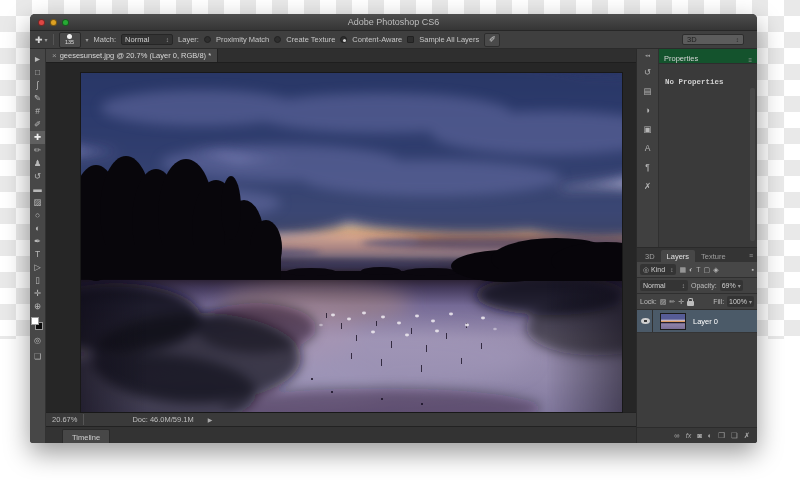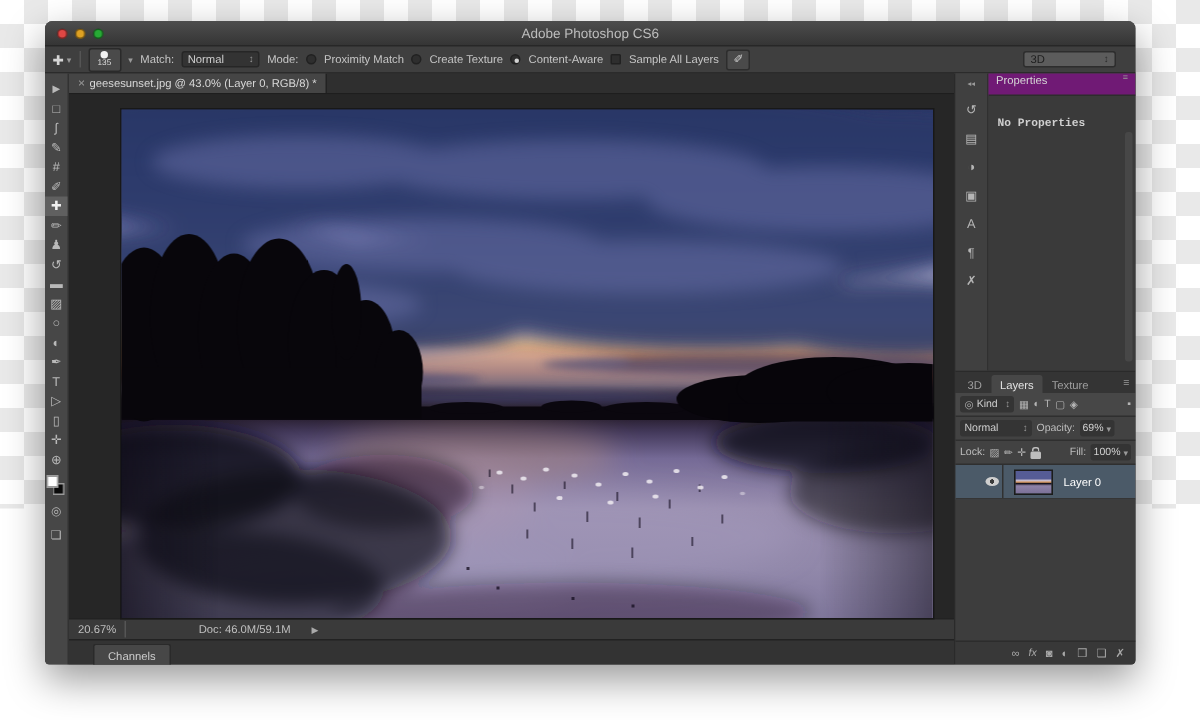--- a/index.html
+++ b/index.html
@@ -64,21 +64,21 @@
   .timelinetab{margin:2px 0 0 16px;height:14px;background:#474747;border:1px solid #2a2a2a;border-bottom:none;
     border-radius:2px 2px 0 0;padding:0 9px;font-size:7.5px;color:#cfcfcf;display:flex;align-items:center;}
   
   .right-col{width:120px;background:#3d3d3d;border-left:1px solid #2a2a2a;display:flex;flex-direction:column;flex:0 0 auto;}
   .right-top{height:198px;display:flex;border-bottom:1px solid #2a2a2a;flex:0 0 auto;}
   .rail{width:21px;background:#404040;border-right:1px solid #303030;display:flex;flex-direction:column;
     align-items:center;padding-top:3px;gap:9px;flex:0 0 auto;}
   .railcollapse{font-size:5px;color:#9a9a9a;}
   .railicon{font-size:8.5px;color:#b5b5b5;line-height:10px;}
   .props{flex:1;display:flex;flex-direction:column;background:#3a3a3a;min-width:0;}
-  .props-header{height:14px;background:#701a75;border-bottom:1px solid #2d2d2d;display:flex;align-items:flex-start;
+  .props-header{height:14px;background:#14532d;border-bottom:1px solid #2d2d2d;display:flex;align-items:flex-end;
     padding:0 5px;font-size:7.5px;color:#d6d6d6;flex:0 0 auto;}
   .props-header .micon{margin-left:auto;font-size:6px;color:#999;}
   .props-body{flex:1;position:relative;padding:7px 6px;font-family:Liberation Mono, monospace;}
   .noprops{font-size:7.5px;font-weight:bold;color:#cfcfcf;}
   .props-scroll{position:absolute;right:2px;top:24px;bottom:6px;width:5px;background:#474747;border-radius:2px;}
   .layers-panel{flex:1;display:flex;flex-direction:column;min-height:0;}
   .lp-tabs{height:14px;background:#343434;display:flex;align-items:flex-end;padding-left:2px;flex:0 0 auto;}
   .lp-tab{padding:2px 6px 1px;font-size:7.5px;color:#9f9f9f;}
   .lp-tab.active{background:#474747;color:#e2e2e2;border-radius:2px 2px 0 0;}
   .lp-menu{margin-left:auto;margin-right:4px;font-size:7px;color:#9a9a9a;align-self:center;}
@@ -88,21 +88,21 @@
   .kindbox{height:11px;background:#343434;border-radius:2px;display:flex;align-items:center;gap:2px;padding:0 3px;color:#cfcfcf;}
   .ficon{font-size:7px;color:#b5b5b5;}
   .blendsel{width:48px;height:11px;background:#343434;border-radius:2px;display:flex;align-items:center;
     justify-content:space-between;padding:0 3px;color:#d0d0d0;box-sizing:border-box;}
   .valbox{height:11px;background:#343434;border-radius:2px;display:flex;align-items:center;gap:2px;
     padding:0 2px;color:#d0d0d0;box-sizing:border-box;}
   .lockicon{width:7px;height:5px;background:#bdbdbd;border-radius:1px;position:relative;margin-top:3px;}
   .lockicon::before{content:"";position:absolute;left:1px;top:-3px;width:3px;height:2px;border:1px solid #bdbdbd;
     border-bottom:none;border-radius:2px 2px 0 0;}
   .lp-list{flex:0 0 auto;display:flex;flex-direction:column;}
-  .lrow{height:22px;display:flex;align-items:center;gap:7px;padding-left:18px;border-bottom:1px solid #353535;
+  .lrow{height:22px;display:flex;align-items:center;gap:7px;padding-left:2px;border-bottom:1px solid #353535;
     font-size:7.5px;color:#cfcfcf;background:#3d3d3d;}
   .lrow.sel{background:#4b5a68;color:#fff;}
   .eyecell{width:13px;height:22px;display:flex;align-items:center;justify-content:center;border-right:1px solid #313131;}
   .eye{width:9px;height:6px;border-radius:50%;background:radial-gradient(circle at 50% 50%, #3a3a3a 0 1.4px, #cfcfcf 1.5px);}
   .thumb{width:26px;height:17px;border:1px solid #1b1b1b;box-sizing:border-box;position:relative;flex:0 0 auto;
     background:linear-gradient(#565c96 0 34%,#c6bbce 42%,#db9b62 50%,#130d17 55%,#8e82a9 66%,#7b7097 100%);}
   .badge{position:absolute;right:-1px;bottom:-1px;width:7px;height:7px;background:#2f2f2f;border:1px solid #8f8f8f;box-sizing:border-box;}
   .lp-spacer{flex:1;background:#3d3d3d;}
   .lp-bottom{height:15px;background:#383838;border-top:1px solid #2c2c2c;display:flex;align-items:center;
     justify-content:flex-end;gap:6px;padding:0 7px;flex:0 0 auto;}
@@ -133,21 +133,21 @@
       <span class="brushbox">
         <span class="brushdot"></span>
         <span class="brushnum">135</span>
       </span>
       <span class="mini-arrow">▾</span>
       <span>Match:</span>
       <span class="darksel" style="width:52px;">
         <span>Normal</span>
         <span class="updown">↕</span>
       </span>
-      <span>Mode:</span>
+      <span>Layer:</span>
       <span class="radio"></span>
       <span>Proximity Match</span>
       <span class="radio"></span>
       <span>Create Texture</span>
       <span class="radio on"></span>
       <span>Content-Aware</span>
       <span class="check"></span>
       <span>Sample All Layers</span>
       <span class="pressure">✐</span>
       <span class="spacer"></span>
@@ -185,21 +185,21 @@
           <span class="sw sw-bg"></span>
         </span>
         <span class="tb-extra">◎</span>
         <span class="tb-extra">❏</span>
       </div>
 
       <div class="doc-col">
         <div class="tabbar">
           <div class="doctab">
             <span class="tabclose">×</span>
-            <span>geesesunset.jpg @ 43.0% (Layer 0, RGB/8) *</span>
+            <span>geesesunset.jpg @ 20.7% (Layer 0, RGB/8) *</span>
           </div>
         </div>
         <div class="canvas">
           <svg class="photo" viewBox="0 0 541 339" preserveAspectRatio="none">
             <defs>
               <linearGradient id="sky" x1="0" y1="0" x2="0" y2="1">
                 <stop offset="0" stop-color="#2c3766"></stop>
                   <stop offset=".18" stop-color="#46528e"></stop>
                 <stop offset=".36" stop-color="#6e74ac"></stop>
                   <stop offset=".5" stop-color="#9a9cc6"></stop>
@@ -343,21 +343,21 @@
             </g>
           </svg>
         </div>
         <div class="statusbar">
           <span>20.67%</span>
           <span class="vsep"></span>
           <span class="docinfo">Doc: 46.0M/59.1M</span>
           <span class="statarrow">▶</span>
         </div>
         <div class="timelinestrip">
-          <div class="timelinetab">Channels</div>
+          <div class="timelinetab">Timeline</div>
         </div>
       </div>
 
       <div class="right-col">
         <div class="right-top">
           <div class="rail">
             <span class="railcollapse">◂◂</span>
             <span class="railicon">↺</span>
             <span class="railicon">▤</span>
             <span class="railicon">◑</span>

